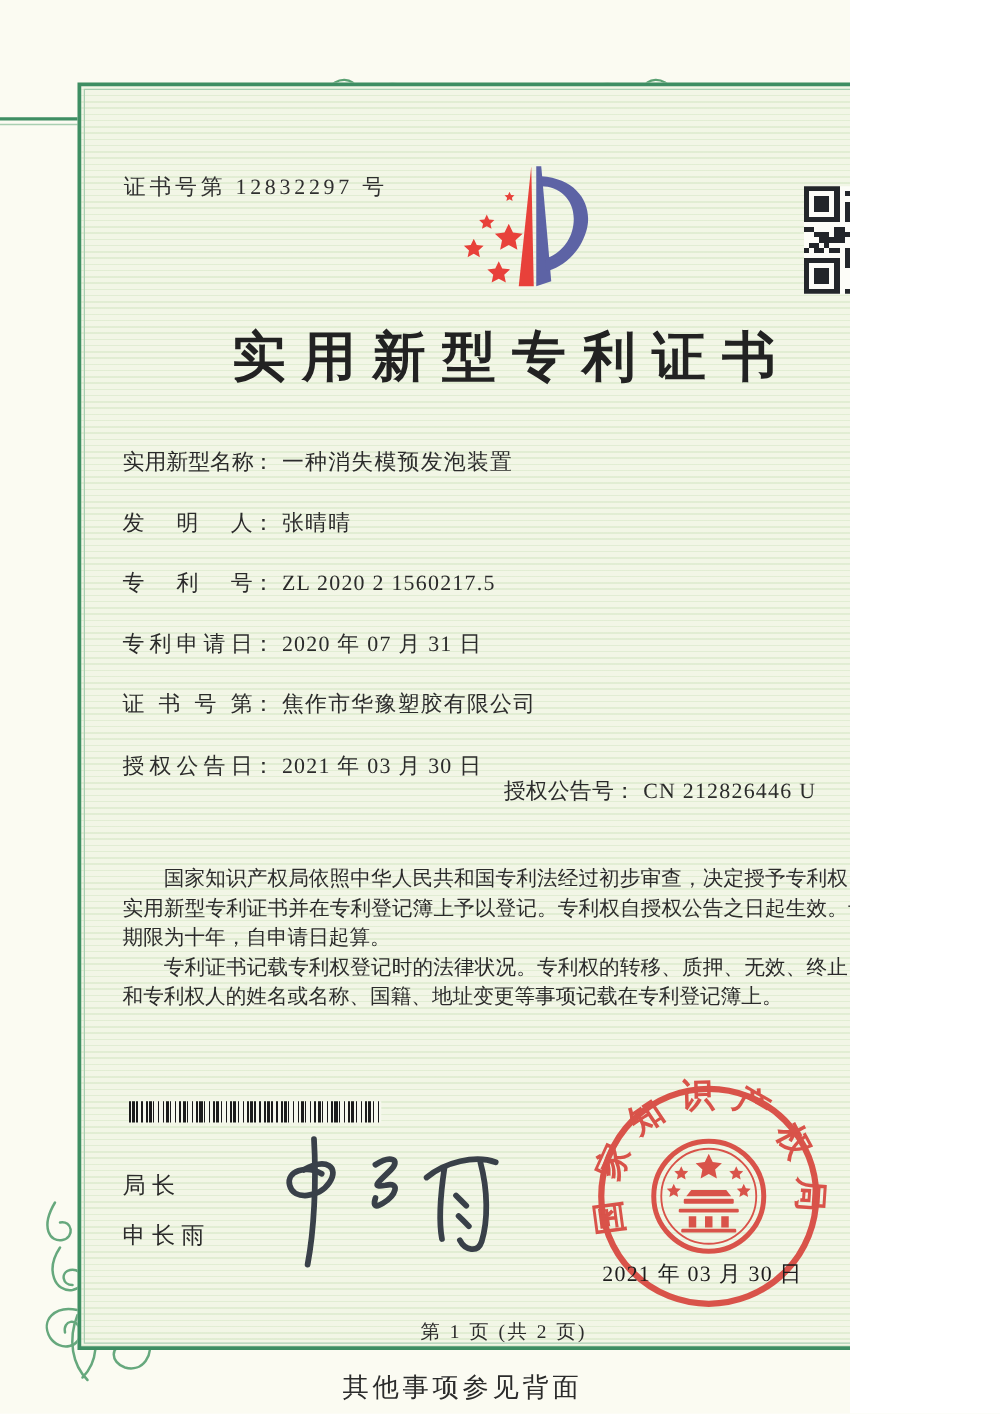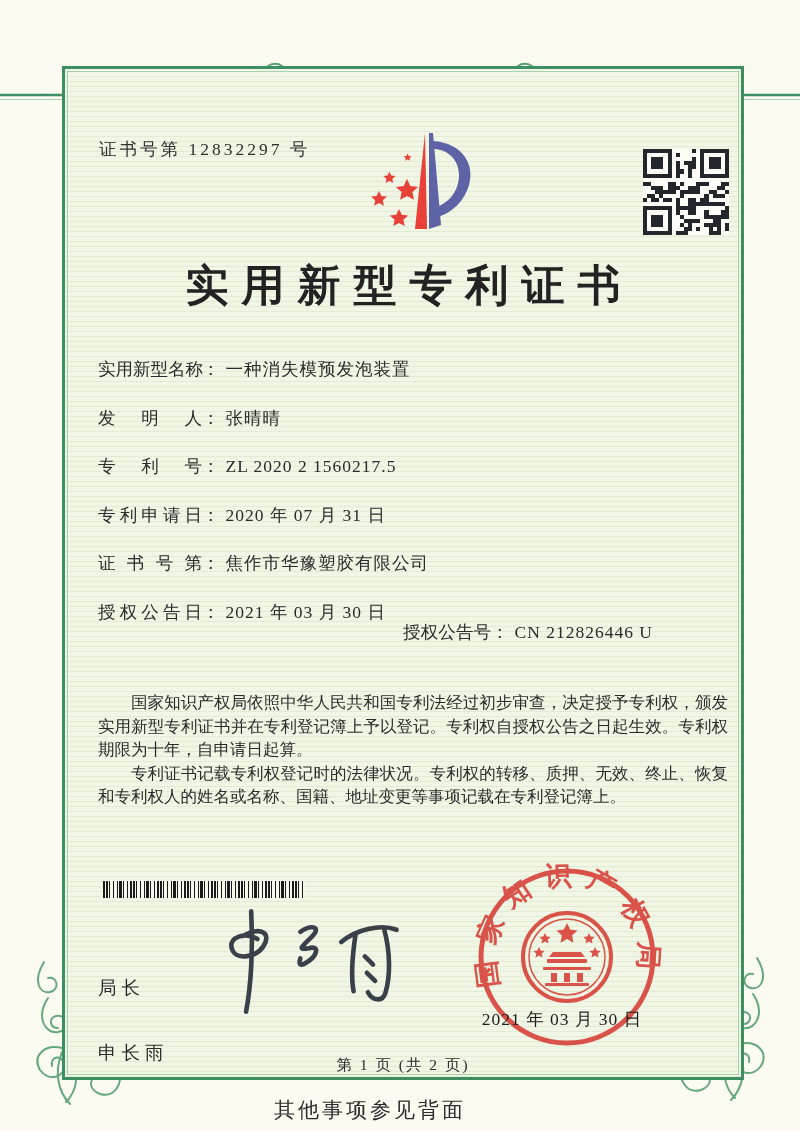--- a/index.html
+++ b/index.html
@@ -2,21 +2,21 @@
 <html><head>
 <meta charset="utf-8">
 <style>
   * { margin:0; padding:0; box-sizing:border-box; }
   html,body { width:800px; }
   body {
     font-family:"Liberation Serif","DejaVu Serif",serif;
     background:#ffffff;
   }
   .page {
-    position:relative; width:800px; height:1131px;
+    position:relative; width:680px; height:1131px;
     background:#fbfbf2;
     overflow:hidden;
     padding-left:24px;
   }
 
   
   .top-ornament { position:absolute; left:0; top:28px; width:800px; height:110px; }
 
   
   .frame {
@@ -70,21 +70,21 @@
     position:absolute; left:38px; top:812px; width:202px; height:17px;
     background:repeating-linear-gradient(90deg,
       #1b1b1b 0 1.5px, #f6f8ee 1.5px 2.5px,
       #1b1b1b 2.5px 5px, #f6f8ee 5px 6px,
       #1b1b1b 6px 7px,  #f6f8ee 7px 10px,
       #1b1b1b 10px 11px,#f6f8ee 11px 13.5px);
   }
 
   
   .officer { position:absolute; left:33px; top:866px; font-size:18.5px; color:#2b2b2b; letter-spacing:5px; }
-  .officer div { margin-bottom:15px;margin-top:40px; }
+  .officer div { margin-bottom:15px; }
   .signature { position:absolute; left:135px; top:835px; width:215px; height:115px; }
   .signature path { fill:none; stroke:#394049; stroke-width:4.5; stroke-linecap:round; stroke-linejoin:round; }
 
   
   .seal { position:absolute; left:406px; top:792px; width:192px; height:192px; opacity:0.9; }
   .seal-date {
     position:absolute; left:408px; top:938px; width:178px;
     text-align:center; font-size:17.5px; letter-spacing:1px; color:#1d1d1d;
   }
 

